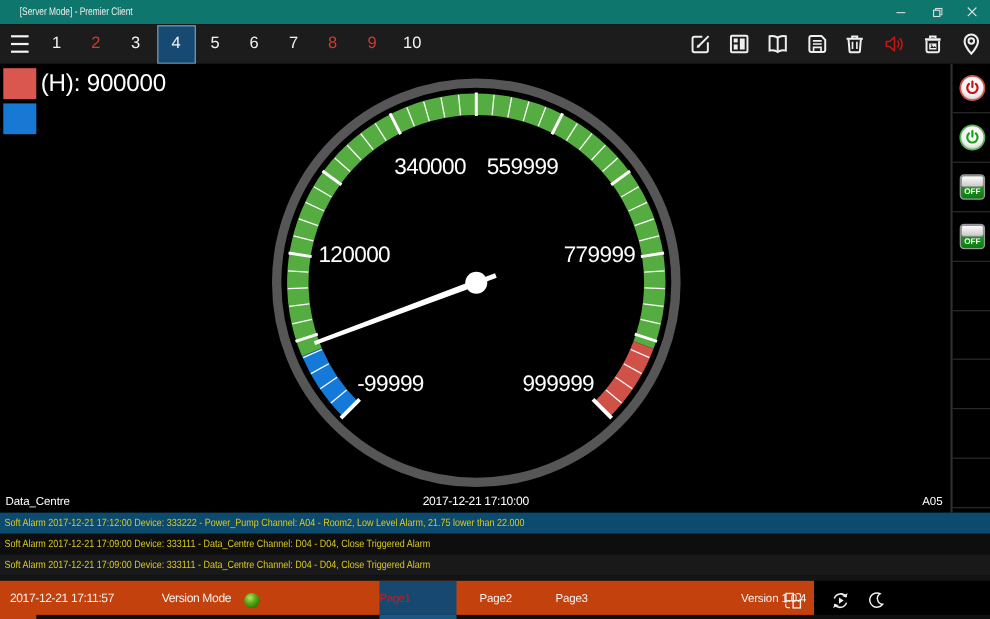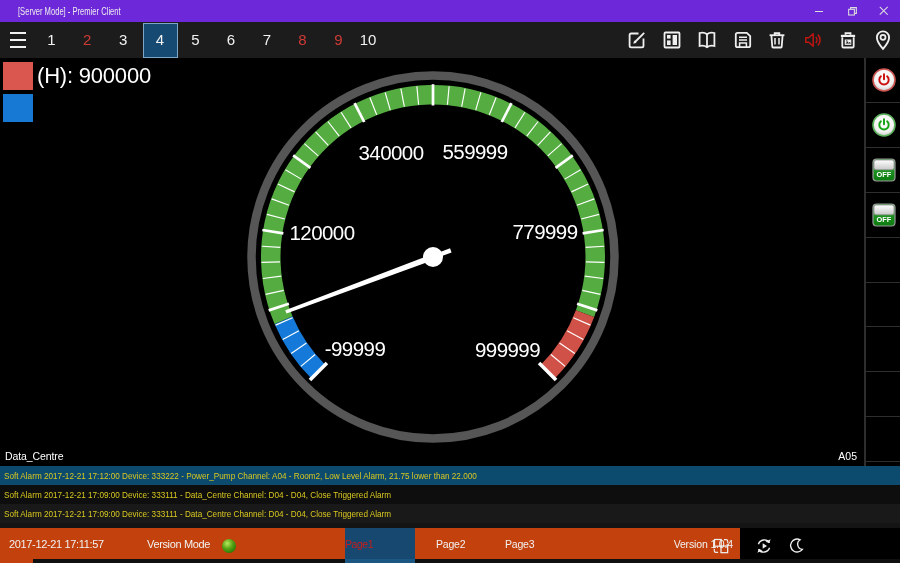--- a/index.html
+++ b/index.html
@@ -1,20 +1,20 @@
 <!DOCTYPE html>
 <html><head><meta charset="utf-8"><style>
 * { margin:0; padding:0; box-sizing:border-box; }
 body { width:900px; height:563px; background:#000; font-family:"Liberation Sans", sans-serif;
        overflow:hidden; position:relative; }
 .abs { position:absolute; }
 </style></head>
 <body>
 
-<div class="abs" style="left:0;top:0;width:900px;height:22px;background:#6d28d9">
+<div class="abs" style="left:0;top:0;width:900px;height:22px;background:#0f766e">
   <div class="abs" style="left:18px;top:6px;font-size:10px;color:#eee;transform:scaleX(0.76);transform-origin:0 0;white-space:nowrap">[Server Mode] - Premier Client</div>
   <div class="abs" style="left:815px;top:10.5px;width:8px;height:1.4px;background:#ddd"></div>
   <svg width="9" height="9" viewBox="0 0 11 11" class="abs" style="left:848px;top:6.5px">
     <rect x="0.8" y="2.8" width="7" height="7" fill="none" stroke="#ddd" stroke-width="1.3"></rect>
     <path d="M3.2 2.8V0.8h7v7h-2" fill="none" stroke="#ddd" stroke-width="1.3"></path>
   </svg>
   <svg width="9.5" height="9.5" viewBox="0 0 12 12" class="abs" style="left:878.5px;top:6px">
     <path d="M1 1L11 11M11 1L1 11" stroke="#ddd" stroke-width="1.4"></path>
   </svg>
 </div>
@@ -26,21 +26,21 @@
   <div style="position:absolute;left:142.5px;top:0.5px;width:35px;height:35px;background:#174a73;border:1.5px solid #7fa6c4"></div>
     <div style="position:absolute;left:36.5px;top:0;width:30px;height:36px;line-height:36px;text-align:center;font-size:15px;color:#f2f2f2">1</div>
     <div style="position:absolute;left:72.2px;top:0;width:30px;height:36px;line-height:36px;text-align:center;font-size:15px;color:#d03a34">2</div>
     <div style="position:absolute;left:108.2px;top:0;width:30px;height:36px;line-height:36px;text-align:center;font-size:15px;color:#f2f2f2">3</div>
     <div style="position:absolute;left:145.0px;top:0;width:30px;height:36px;line-height:36px;text-align:center;font-size:15px;color:#f2f2f2">4</div>
     <div style="position:absolute;left:180.5px;top:0;width:30px;height:36px;line-height:36px;text-align:center;font-size:15px;color:#f2f2f2">5</div>
     <div style="position:absolute;left:216.0px;top:0;width:30px;height:36px;line-height:36px;text-align:center;font-size:15px;color:#f2f2f2">6</div>
     <div style="position:absolute;left:251.89999999999998px;top:0;width:30px;height:36px;line-height:36px;text-align:center;font-size:15px;color:#f2f2f2">7</div>
     <div style="position:absolute;left:287.4px;top:0;width:30px;height:36px;line-height:36px;text-align:center;font-size:15px;color:#d03a34">8</div>
     <div style="position:absolute;left:323.3px;top:0;width:30px;height:36px;line-height:36px;text-align:center;font-size:15px;color:#d03a34">9</div>
-    <div style="position:absolute;left:359.7px;top:0;width:30px;height:21px;line-height:36px;text-align:left;font-size:15px;color:#f2f2f2">10</div>
+    <div style="position:absolute;left:359.7px;top:0;width:30px;height:21px;line-height:36px;text-align:center;font-size:15px;color:#f2f2f2">10</div>
   <svg width="24" height="24" viewBox="0 0 24 24" style="position:absolute;left:624.5px;top:6.0px">
       <path d="M13.5 5.5H6.2C5.3 5.5 4.6 6.2 4.6 7.1v10.7c0 .9.7 1.6 1.6 1.6h10.7c.9 0 1.6-.7 1.6-1.6v-7.3" fill="none" stroke="#efefef" stroke-width="1.8"></path>
       <path d="M9.5 14.5L19.2 4.8" stroke="#efefef" stroke-width="1.8" fill="none"></path>
       <path d="M9.2 12.4l-.9 3.3 3.3-.9z" fill="#efefef"></path>
     </svg>
     <svg width="24" height="24" viewBox="0 0 24 24" style="position:absolute;left:660.0px;top:6.0px">
       <rect x="4.5" y="4.5" width="15" height="15" rx="1" fill="none" stroke="#efefef" stroke-width="1.8"></rect>
       <rect x="7" y="7" width="3.6" height="3.6" fill="#efefef"></rect>
       <rect x="7" y="12.4" width="3.6" height="4.6" fill="#efefef"></rect>
       <rect x="12.6" y="7" width="4.4" height="10" fill="#efefef"></rect>
@@ -143,20 +143,21 @@
       <text x="475" y="93.5" font-size="20.5" letter-spacing="-0.55" fill="#fff" text-anchor="middle" dominant-baseline="central" font-family="Liberation Sans, sans-serif">559999</text>
       <text x="322" y="174" font-size="20.5" letter-spacing="-0.55" fill="#fff" text-anchor="middle" dominant-baseline="central" font-family="Liberation Sans, sans-serif">120000</text>
       <text x="545" y="173.5" font-size="20.5" letter-spacing="-0.55" fill="#fff" text-anchor="middle" dominant-baseline="central" font-family="Liberation Sans, sans-serif">779999</text>
       <text x="355" y="290.5" font-size="20.5" letter-spacing="-0.55" fill="#fff" text-anchor="middle" dominant-baseline="central" font-family="Liberation Sans, sans-serif">-99999</text>
       <text x="507.5" y="291" font-size="20.5" letter-spacing="-0.55" fill="#fff" text-anchor="middle" dominant-baseline="central" font-family="Liberation Sans, sans-serif">999999</text>
     </svg>
   <div class="abs" style="left:3px;top:4px;width:30px;height:28px;background:#d9574e"></div>
   <div class="abs" style="left:3px;top:36px;width:30px;height:28px;background:#1779d4"></div>
   <div class="abs" style="left:37px;top:4px;height:28px;line-height:28px;font-size:22px;letter-spacing:-0.2px;color:#fff">(H): 900000</div>
   <div class="abs" style="left:5px;top:392px;font-size:10.5px;letter-spacing:-0.1px;color:#fff">Data_Centre</div>
+  <div class="abs" style="left:0;top:392px;width:865px;text-align:center;font-size:11px;letter-spacing:-0.3px;color:#fff">2017-12-21 17:10:00</div>
   <div class="abs" style="right:8px;top:392px;font-size:10.5px;color:#fff">A05</div>
 </div>
 
 <div class="abs" style="left:864px;top:58px;width:36px;height:408px;background:#000;border-left:2px solid #2e2e2e">
   <div style="position:absolute;left:0;top:44px;width:36px;height:1px;background:#2e2e2e"></div>
     <div style="position:absolute;left:0;top:89px;width:36px;height:1px;background:#2e2e2e"></div>
     <div style="position:absolute;left:0;top:134px;width:36px;height:1px;background:#2e2e2e"></div>
     <div style="position:absolute;left:0;top:179px;width:36px;height:1px;background:#2e2e2e"></div>
     <div style="position:absolute;left:0;top:224px;width:36px;height:1px;background:#2e2e2e"></div>
     <div style="position:absolute;left:0;top:268px;width:36px;height:1px;background:#2e2e2e"></div>

